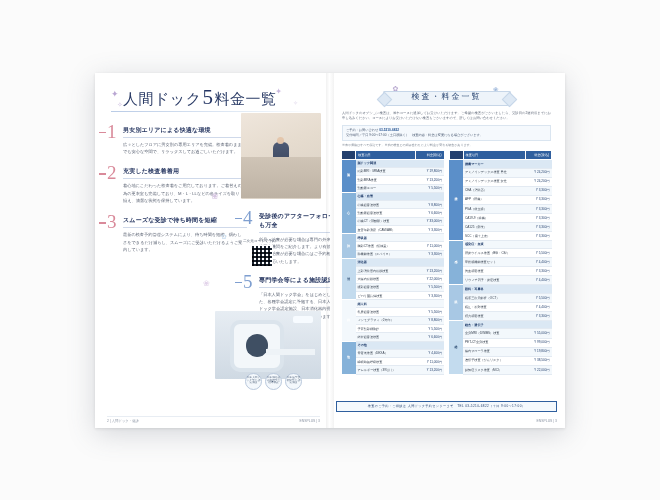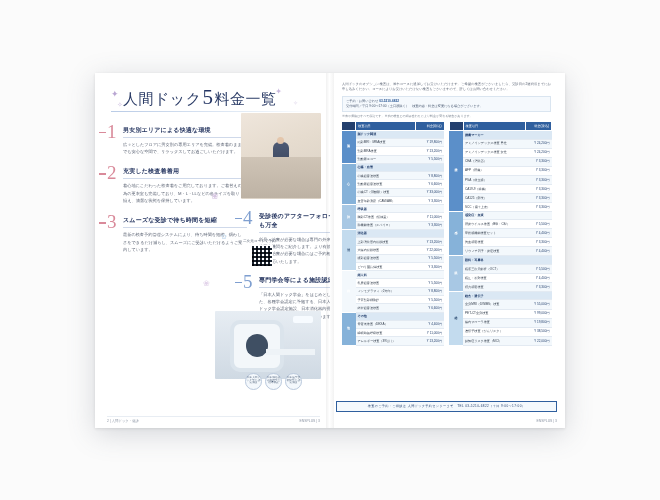--- a/index.html
+++ b/index.html
@@ -300,20 +300,26 @@
       </div>
 
       <div class="l-footer">
         <span>2 | 人間ドック・健診</span>
         <span>ENSPLUS | 3</span>
       </div>
     </div>
 
     <div class="page page-right">
 
+      <div class="r-ribbon">
+        <span class="r-deco rd1">✿</span>
+        <span class="r-deco rd2">❀</span>
+        <div class="band"></div>
+        <div class="r-title">検査・料金一覧</div>
+      </div>
 
       <div class="r-lead">人間ドックのオプション検査は、基本コースに追加してお受けいただけます。ご希望の検査がございましたら、受診日の2週間前までにお申し込みください。コースによりお受けいただけない検査もございますので、詳しくはお問い合わせください。</div>
 
       <div class="r-note">
         <span>ご予約・お問い合わせ</span>
         <b>03-5210-6822</b><br>
         <span>受付時間／平日 9:00〜17:00（土日祝除く）　検査内容・料金は変更になる場合がございます。</span>
       </div>
 
       <div class="r-subnote">※表示価格はすべて税込です。※他の検査との組み合わせにより料金が変わる場合があります。</div>

